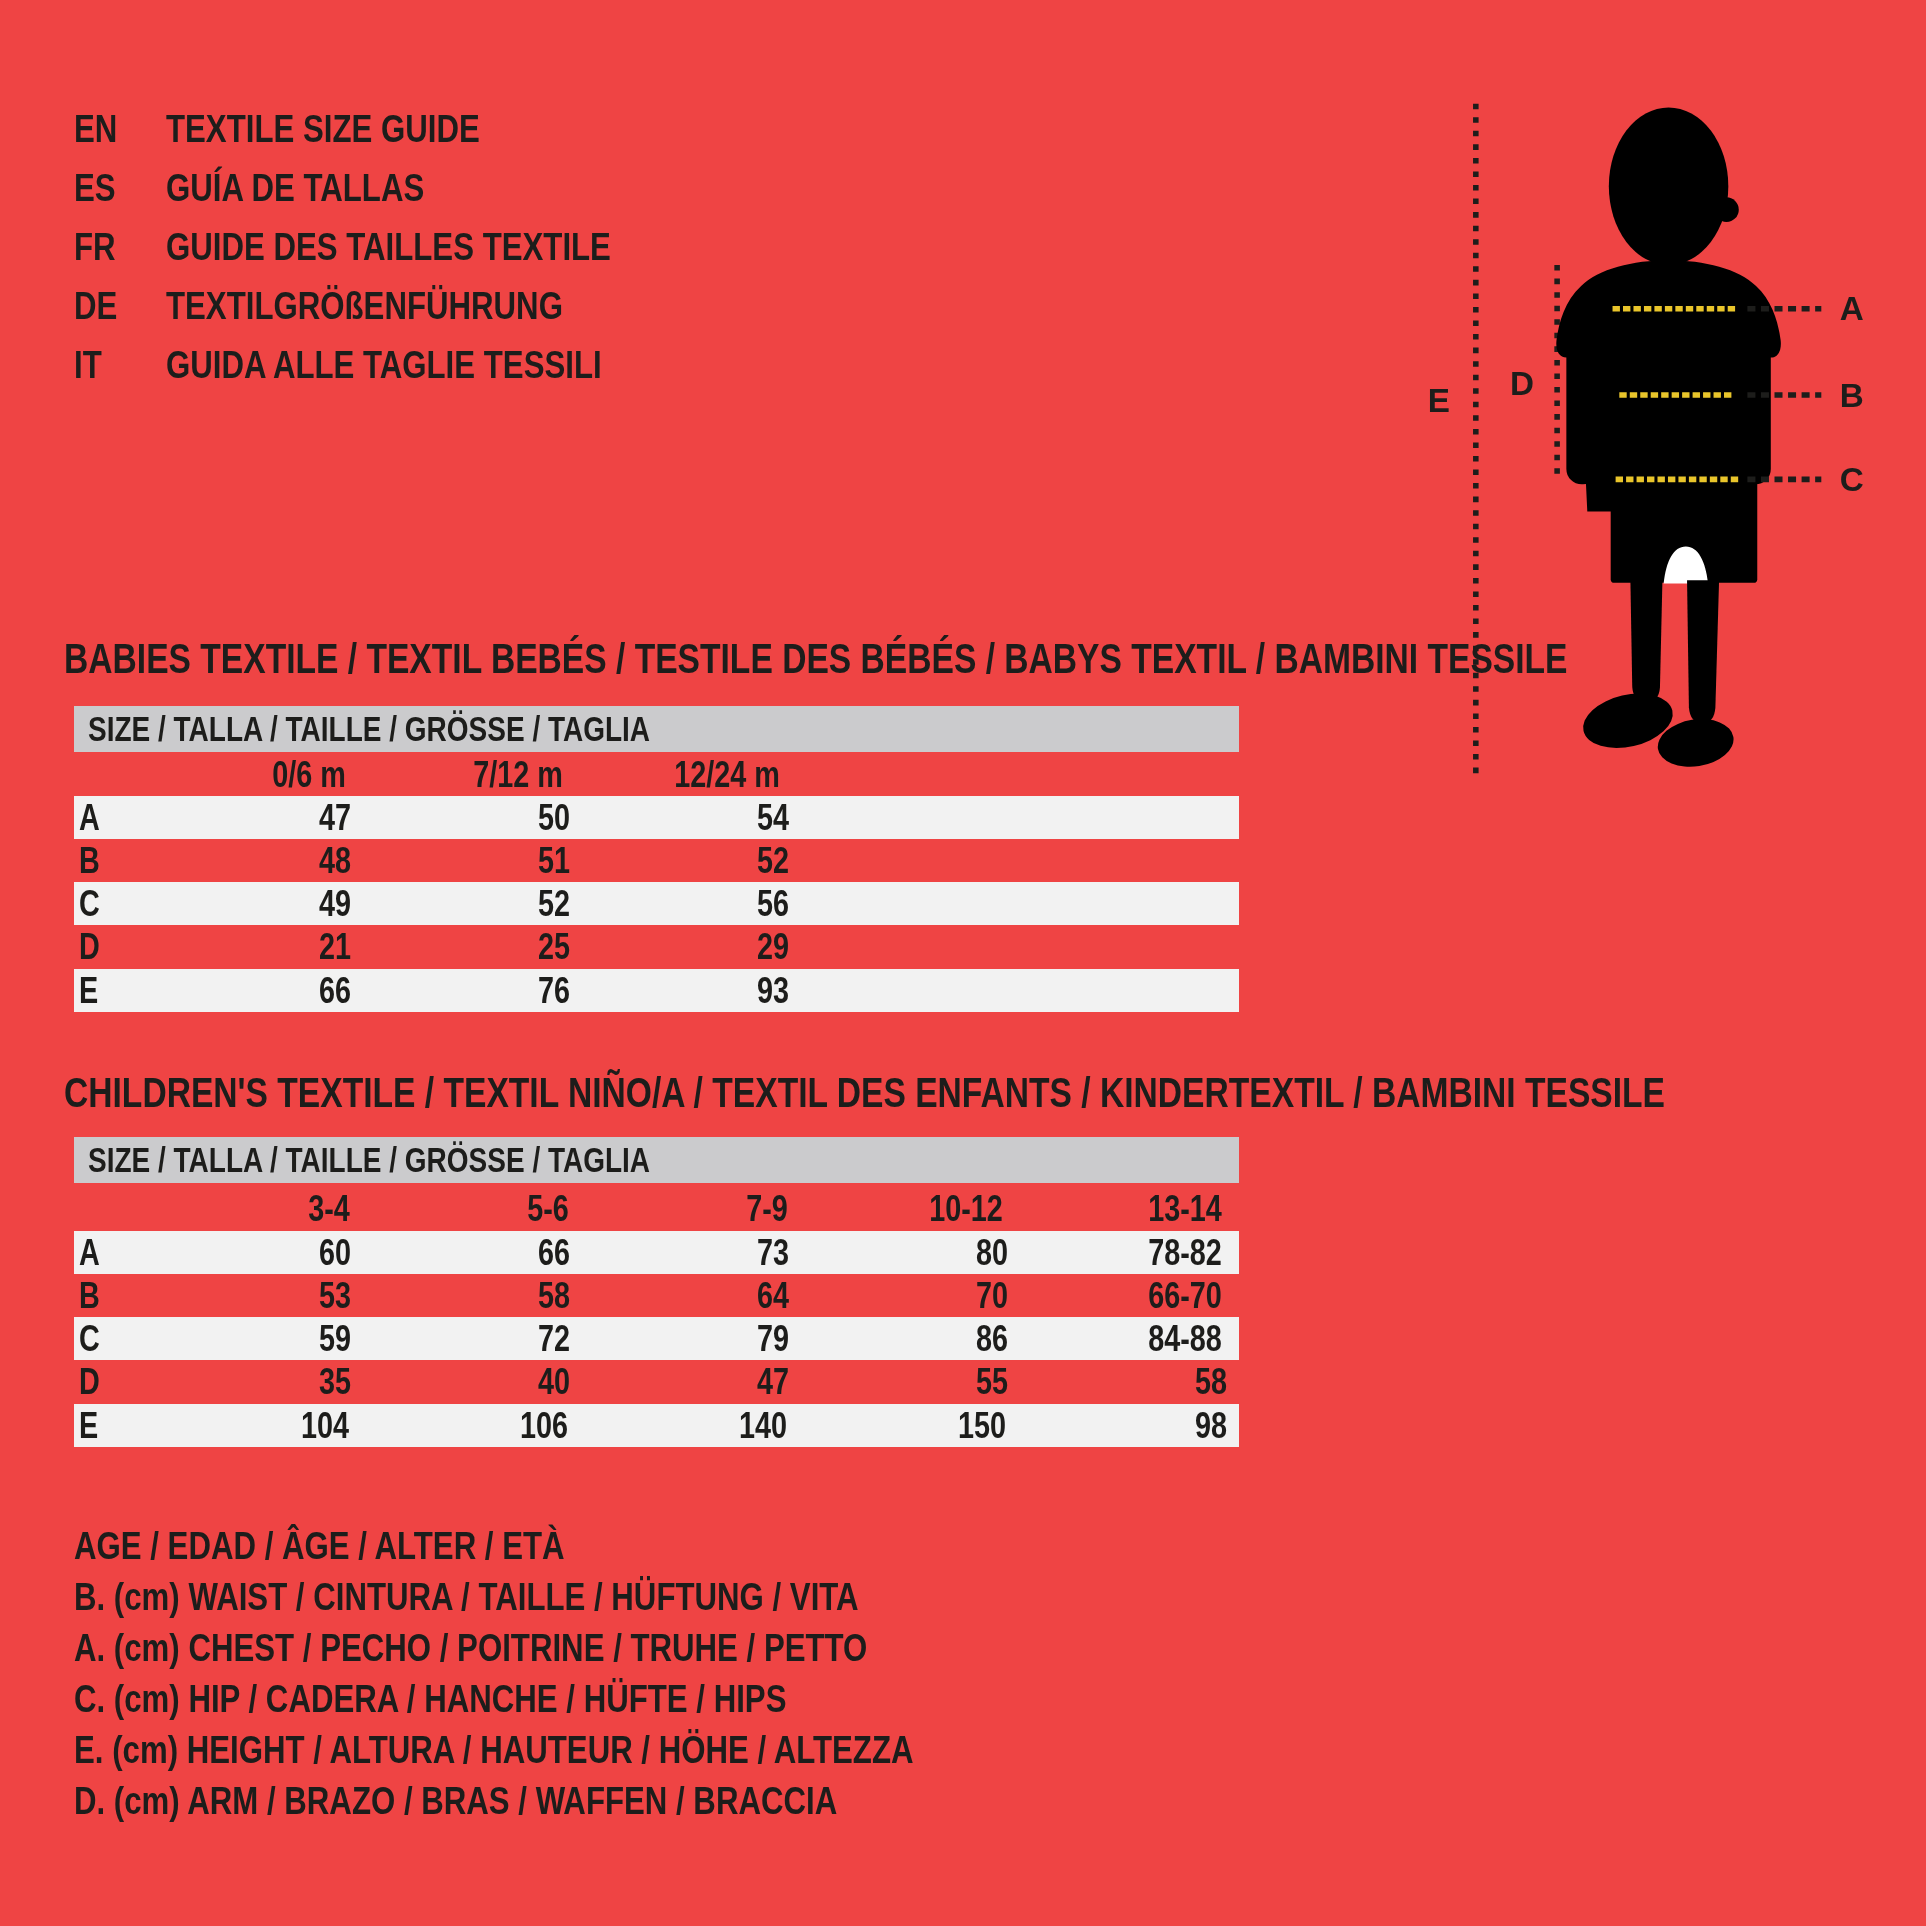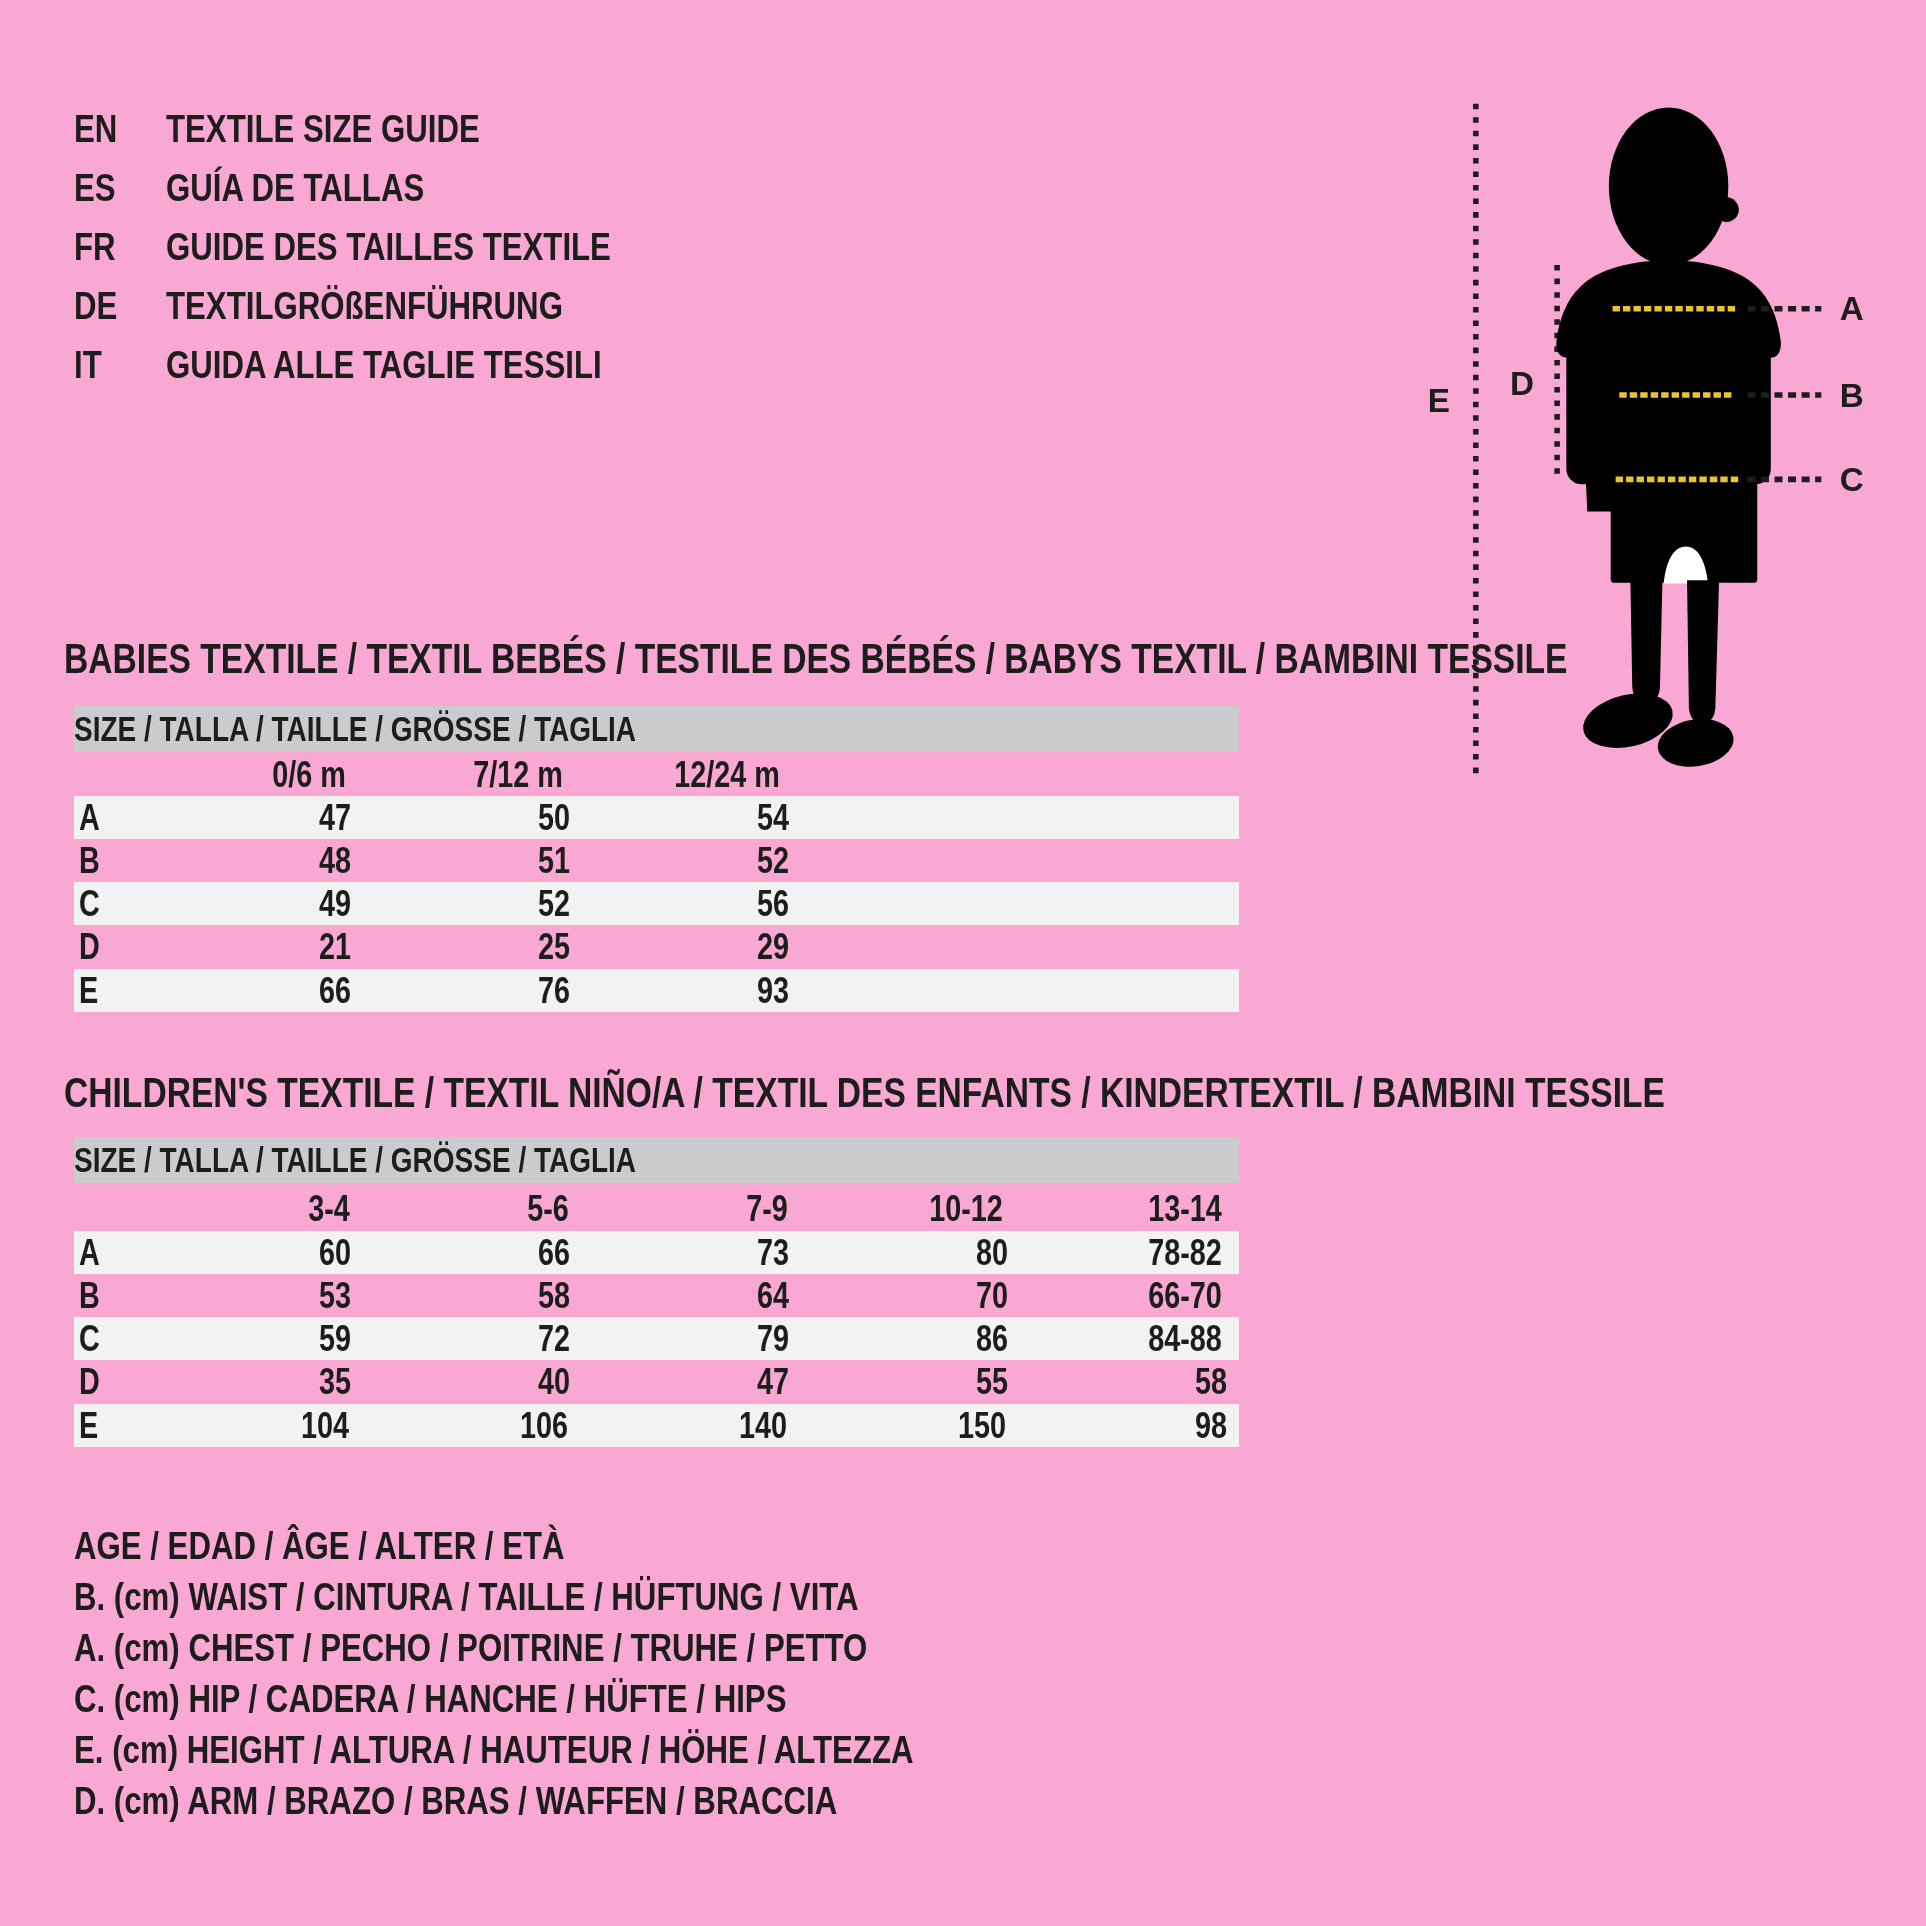--- a/index.html
+++ b/index.html
@@ -1,35 +1,35 @@
 <!DOCTYPE html>
 <html style="font-size:10px"><head>
 <meta charset="utf-8">
 <title>TEXTILE SIZE GUIDE</title>
 <style>
   html,body{margin:0;padding:0;background:#ffffff;}
   .page{
-    position:relative;width:1926px;height:1926px;background:#f9a8d4;overflow:hidden;
+    position:relative;width:1926px;height:1926px;background:#ef4444;overflow:hidden;
     font-family:"Liberation Sans","DejaVu Sans",sans-serif;
     font-weight:700;color:#1d1d1b;text-decoration:underline;
   }
   .cond{display:inline-block;transform:scaleX(0.8);transform-origin:0 50%;white-space:nowrap;}
   .cond-c{display:inline-block;transform:scaleX(0.8);transform-origin:50% 50%;white-space:nowrap;}
 
   
   .lang-block{position:absolute;left:74px;top:99px;}
   .lang-row{display:grid;grid-template-columns:92px auto;height:59px;align-items:center;font-size:39px;}
 
   
   .sec-heading{position:absolute;left:64px;font-size:42px;line-height:43px;white-space:nowrap;}
 
   
   .sizebar{
     position:absolute;left:74px;width:1165px;height:46px;background:#cbcbcd;
-    display:flex;align-items:center;padding-left:0;box-sizing:border-box;font-size:35px;
+    display:flex;align-items:center;padding-left:14px;box-sizing:border-box;font-size:35px;
   }
 
   
   .trow{position:absolute;left:74px;width:1165px;height:43px;display:grid;align-items:center;font-size:36px;}
   .t3{grid-template-columns:62px 219px 219px 219px;}
   .t5{grid-template-columns:62px 219px 219px 219px 219px 219px;}
   .trow .cell{text-align:right;}
   .trow .label{text-align:left;padding-left:5px;}
   .trow.alt{background:#f2f2f2;}
 

